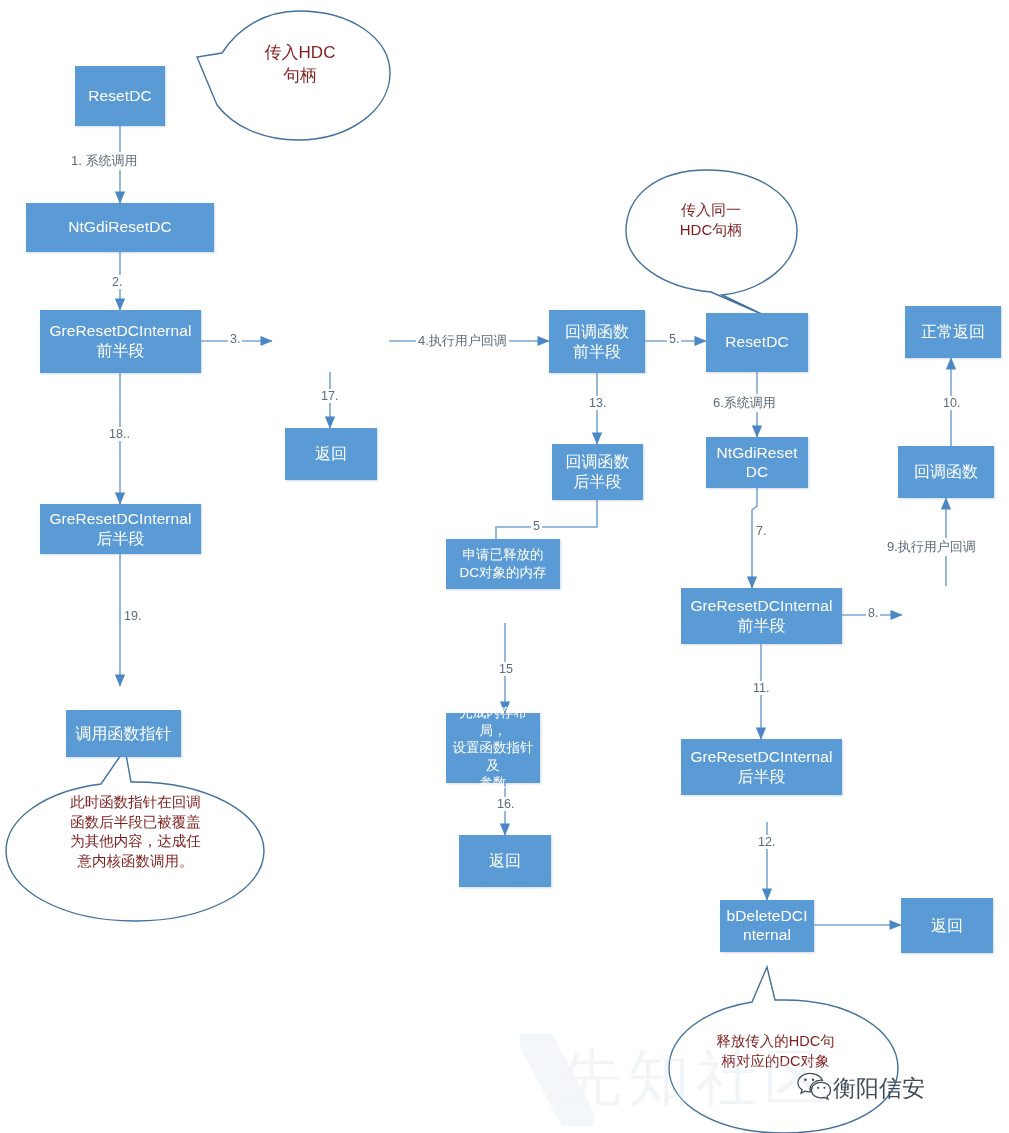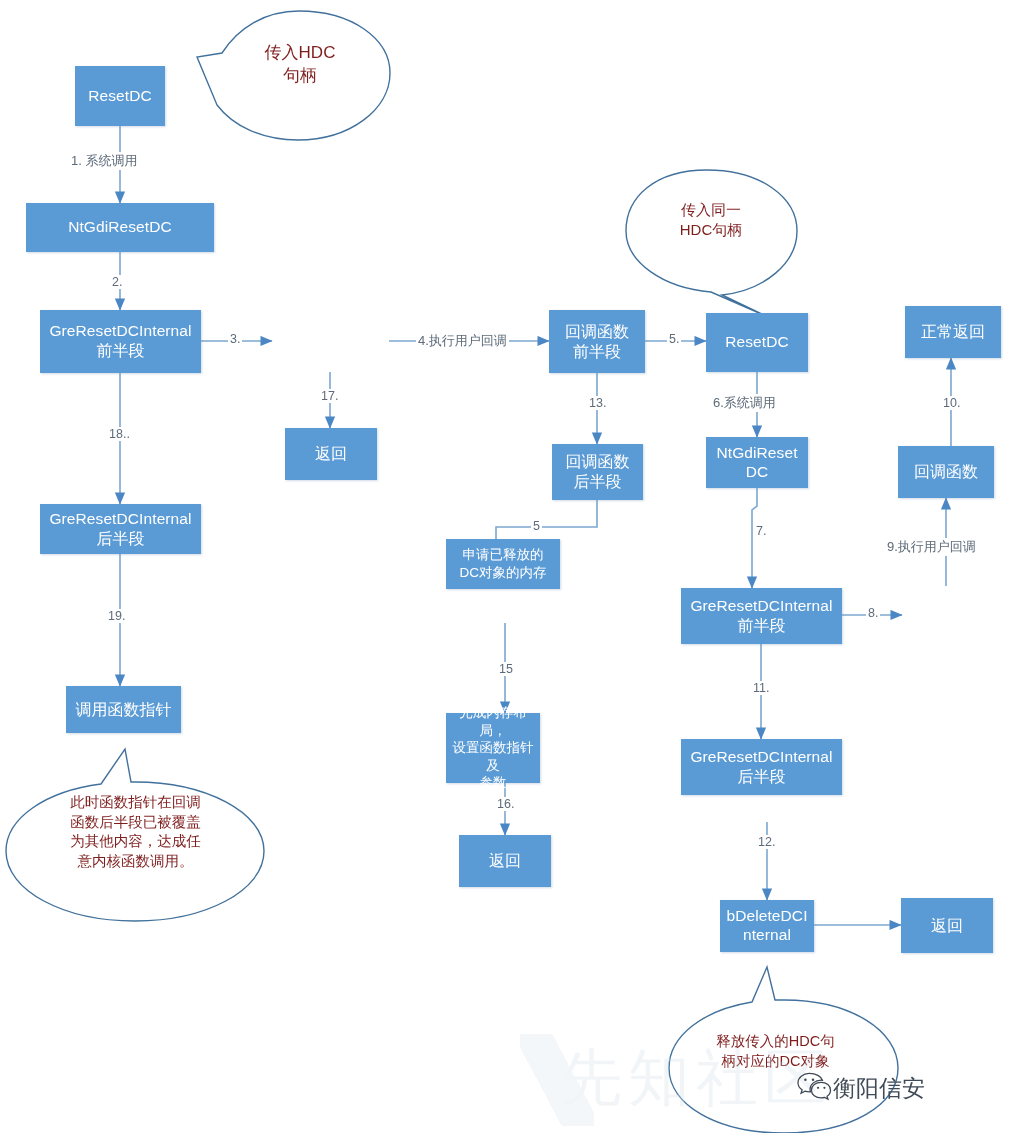--- a/index.html
+++ b/index.html
@@ -166,21 +166,21 @@
   <div class="node" style="left:40px;top:310px;width:161px;height:63px;flex-direction:column;">
     <span class="n-en">GreResetDCInternal</span>
     <span class="n-cn">前半段</span>
   </div>
 
   <div class="node" style="left:40px;top:504px;width:161px;height:50px;flex-direction:column;">
     <span class="n-en">GreResetDCInternal</span>
     <span class="n-cn">后半段</span>
   </div>
 
-  <div class="node n-cn" style="left:66px;top:686px;width:115px;height:47px;">
+  <div class="node n-cn" style="left:66px;top:710px;width:115px;height:47px;">
     <span>调用函数指针</span>
   </div>
 
 
   <div class="node n-cn" style="left:285px;top:428px;width:92px;height:52px;">
     <span>返回</span>
   </div>
 
   <div class="node" style="left:549px;top:310px;width:96px;height:63px;flex-direction:column;">
     <span class="n-cn">回调函数</span>
@@ -255,21 +255,21 @@
   <div class="elabel cn" style="left:885px;top:538px;">9.执行用户回调</div>
   <div class="elabel" style="left:941px;top:396px;">10.</div>
   <div class="elabel" style="left:751px;top:681px;">11.</div>
   <div class="elabel" style="left:756px;top:835px;">12.</div>
   <div class="elabel" style="left:587px;top:396px;">13.</div>
   <div class="elabel" style="left:531px;top:519px;">5</div>
   <div class="elabel" style="left:497px;top:662px;">15</div>
   <div class="elabel" style="left:495px;top:797px;">16.</div>
   <div class="elabel" style="left:319px;top:389px;">17.</div>
   <div class="elabel" style="left:107px;top:427px;">18..</div>
-  <div class="elabel" style="left:106px;top:609px;">19.</div>
+  <div class="elabel" style="left:122px;top:609px;">19.</div>
 
   <div class="callout-text ct-big" style="left:240px;top:42px;width:120px;">传入HDC
 句柄</div>
 
   <div class="callout-text ct-mid" style="left:646px;top:200px;width:130px;">传入同一
 HDC句柄</div>
 
   <div class="callout-text ct-sm" style="left:38px;top:793px;width:195px;">此时函数指针在回调
 函数后半段已被覆盖
 为其他内容，达成任

